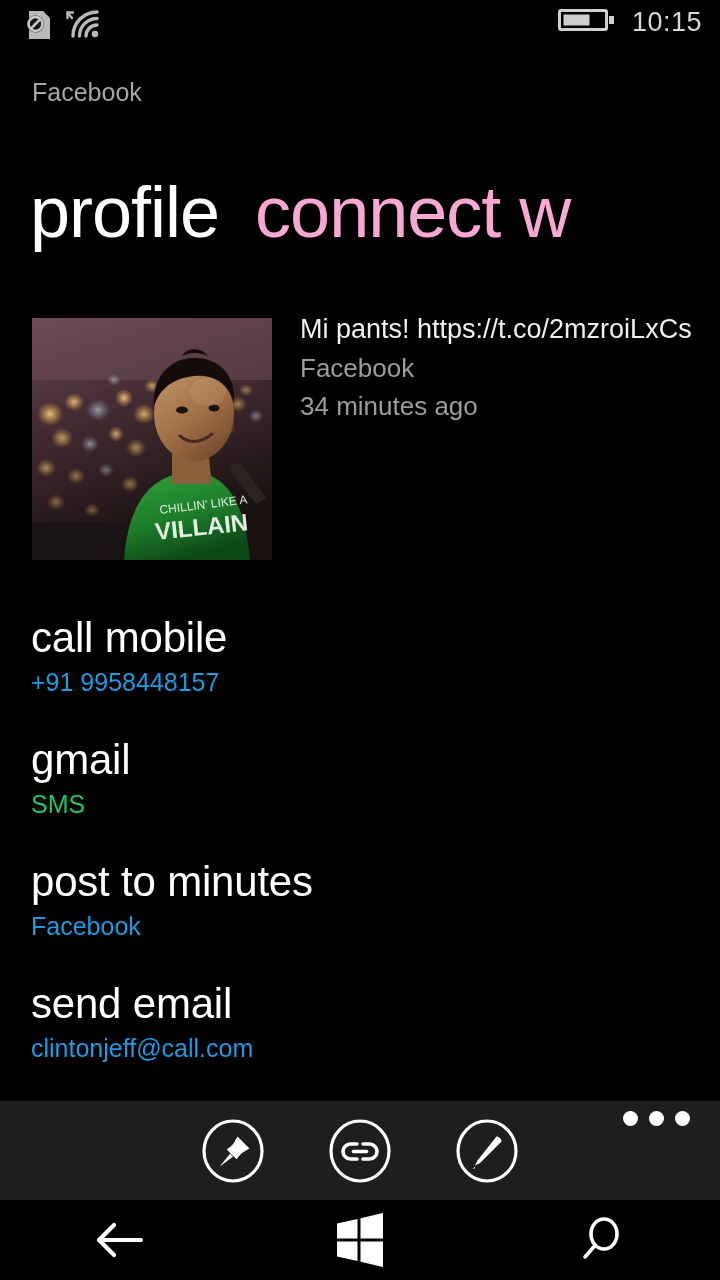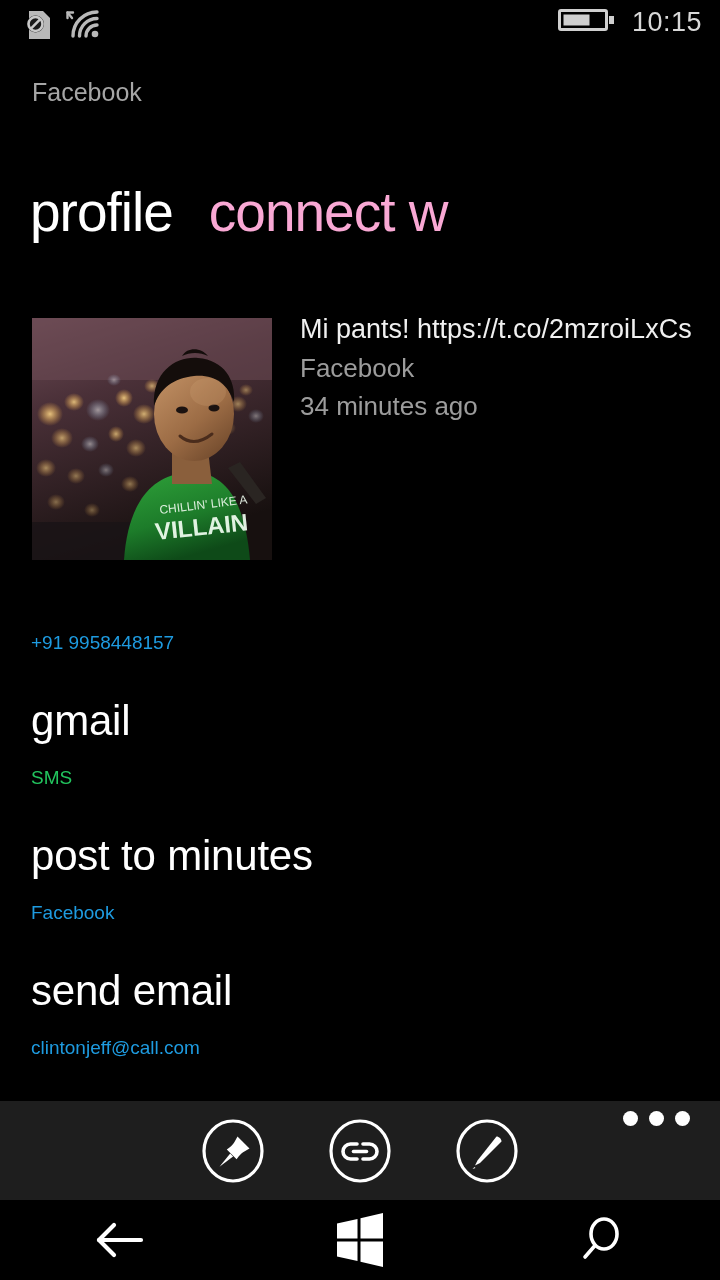--- a/index.html
+++ b/index.html
@@ -41,21 +41,21 @@
   }
 
   
   #pivot {
     position:absolute; left:0; top:160px;
     width:720px; height:105px;
     white-space:nowrap; overflow:hidden;
   }
   .pivot-item {
     display:inline-block;
-    font-size:55px; font-weight:300;
+    font-size:72px; font-weight:300;
     line-height:105px;
     letter-spacing:-1px;
   }
   .pivot-item.active { color:#ffffff; margin-left:30px; }
   .pivot-item.inactive { color:#f9a8d4; margin-left:36px; }
 
   
   #feed { position:absolute; left:32px; top:318px; width:688px; }
   #feed-photo {
     position:absolute; left:0; top:0;
@@ -79,22 +79,22 @@
   }
 
   
   #actions { position:absolute; left:31px; top:612px; width:690px; }
   .action-row { margin-bottom:36px; }
   .action-title {
     font-size:42px; font-weight:300; color:#ffffff;
     line-height:52px; letter-spacing:-0.2px;
   }
   .action-sub {
-    font-size:19px; font-weight:400;
-    line-height:32px; margin-top:15px;
+    font-size:25px; font-weight:400;
+    line-height:32px; margin-top:2px;
   }
 
   
   #appbar {
     position:absolute; left:0; top:1101px;
     width:720px; height:99px;
     background:#1e1e1e;
   }
   #appbar-icons {
     position:absolute; left:0; top:0;
@@ -266,20 +266,21 @@
     <div id="feed-text">
       <div id="post-body">Mi pants! https://t.co/2mzroiLxCs</div>
       <div id="post-source">Facebook</div>
       <div id="post-time">34 minutes ago</div>
     </div>
   </div>
 
   <div id="actions">
 
     <div class="action-row">
+      <div class="action-title">call mobile</div>
       <div class="action-sub" style="color:#1e9be0">+91 9958448157</div>
     </div>
 
     <div class="action-row">
       <div class="action-title">gmail</div>
       <div class="action-sub" style="color:#22c55e">SMS</div>
     </div>
 
     <div class="action-row">
       <div class="action-title">post to minutes</div>

